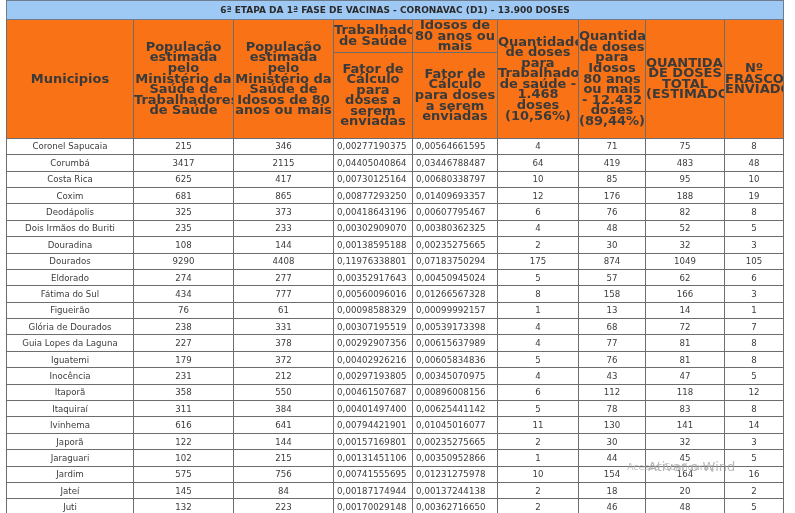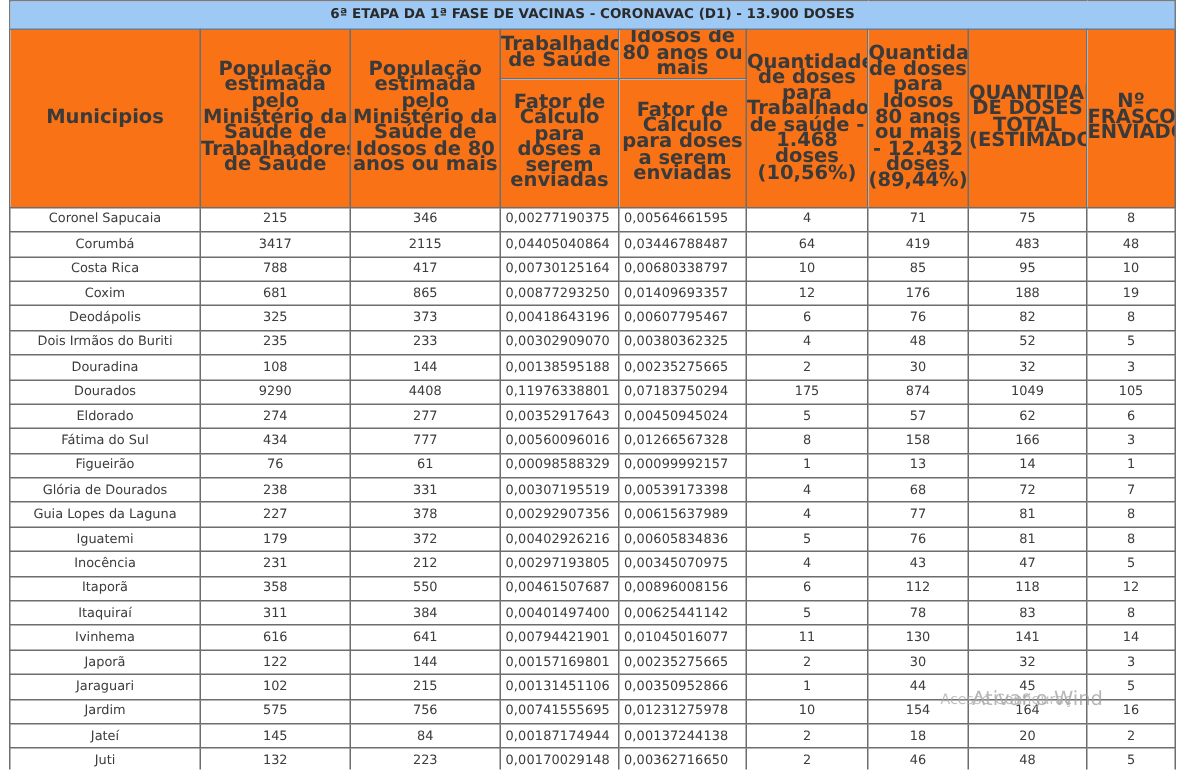--- a/index.html
+++ b/index.html
@@ -70,21 +70,21 @@
           <td class="num">2115</td>
           <td class="num factor">0,04405040864</td>
           <td class="num factor">0,03446788487</td>
           <td class="num">64</td>
           <td class="num">419</td>
           <td class="num">483</td>
           <td class="num">48</td>
         </tr>
         <tr>
           <td>Costa Rica</td>
-          <td class="num">788</td>
+          <td class="num">625</td>
           <td class="num">417</td>
           <td class="num factor">0,00730125164</td>
           <td class="num factor">0,00680338797</td>
           <td class="num">10</td>
           <td class="num">85</td>
           <td class="num">95</td>
           <td class="num">10</td>
         </tr>
         <tr>
           <td>Coxim</td>

